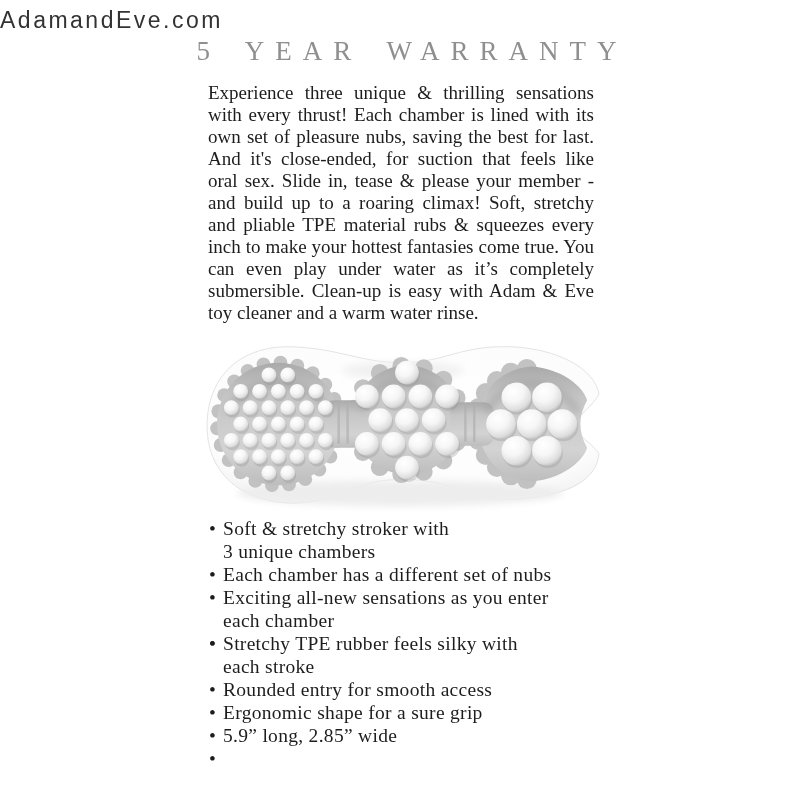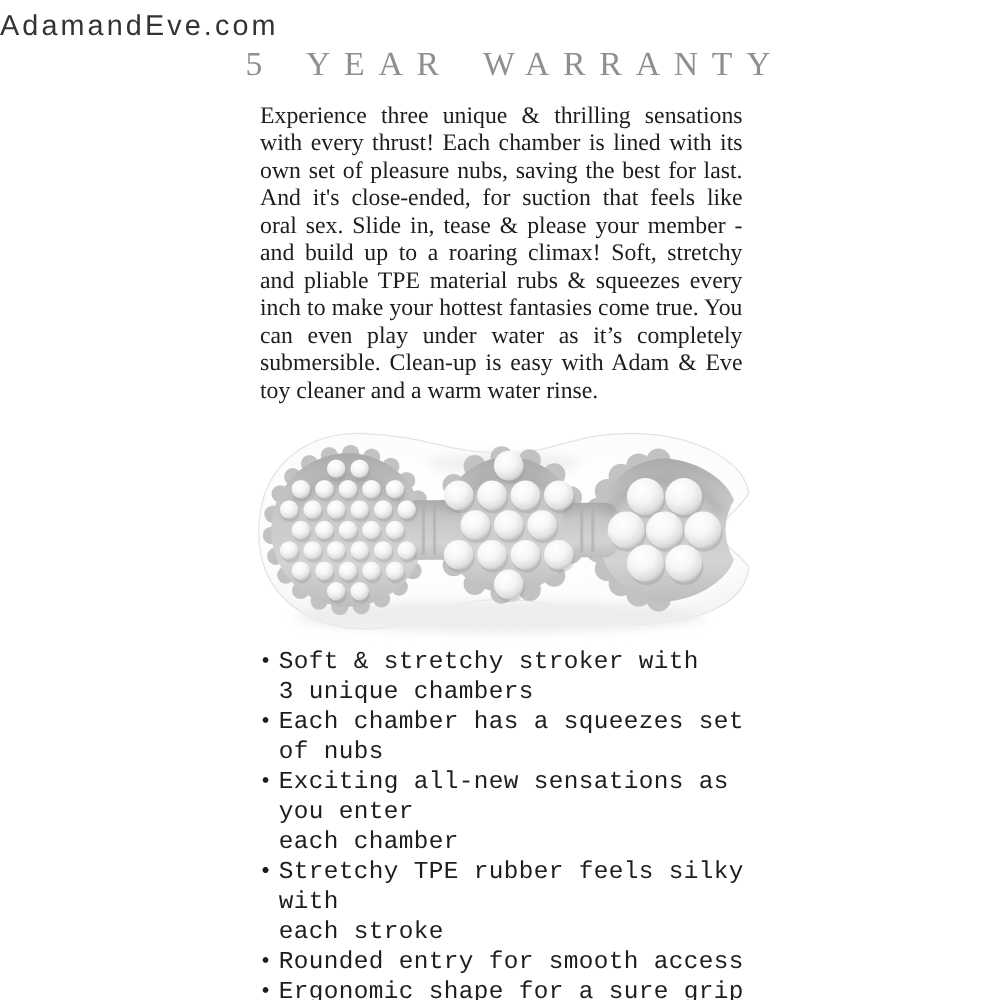--- a/index.html
+++ b/index.html
@@ -44,21 +44,21 @@
     font-size:19.5px;line-height:23px;
     letter-spacing:0.3px;
   }
   .features li{
     position:relative;
     padding-left:14px;
   }
   .features .bullet{
     position:absolute;left:0;top:0;
   }
-  .ftext{white-space:pre-line;font-family:Liberation Mono, monospace;}
+  .ftext{white-space:pre-line;}
 </style>
 </head>
 <body>
 
 <div class="page">
 
   <div class="site-name">AdamandEve.com</div>
 
   <div class="warranty">5 YEAR WARRANTY</div>
 
@@ -268,21 +268,21 @@
     </svg>
 
   <ul class="features">
     <li>
       <span class="bullet">•</span>
       <span class="ftext">Soft &amp; stretchy stroker with
 3 unique chambers</span>
     </li>
     <li>
       <span class="bullet">•</span>
-      <span class="ftext">Each chamber has a squeezes set of nubs</span>
+      <span class="ftext">Each chamber has a different set of nubs</span>
     </li>
     <li>
       <span class="bullet">•</span>
       <span class="ftext">Exciting all-new sensations as you enter
 each chamber</span>
     </li>
     <li>
       <span class="bullet">•</span>
     </li>
     <li>

